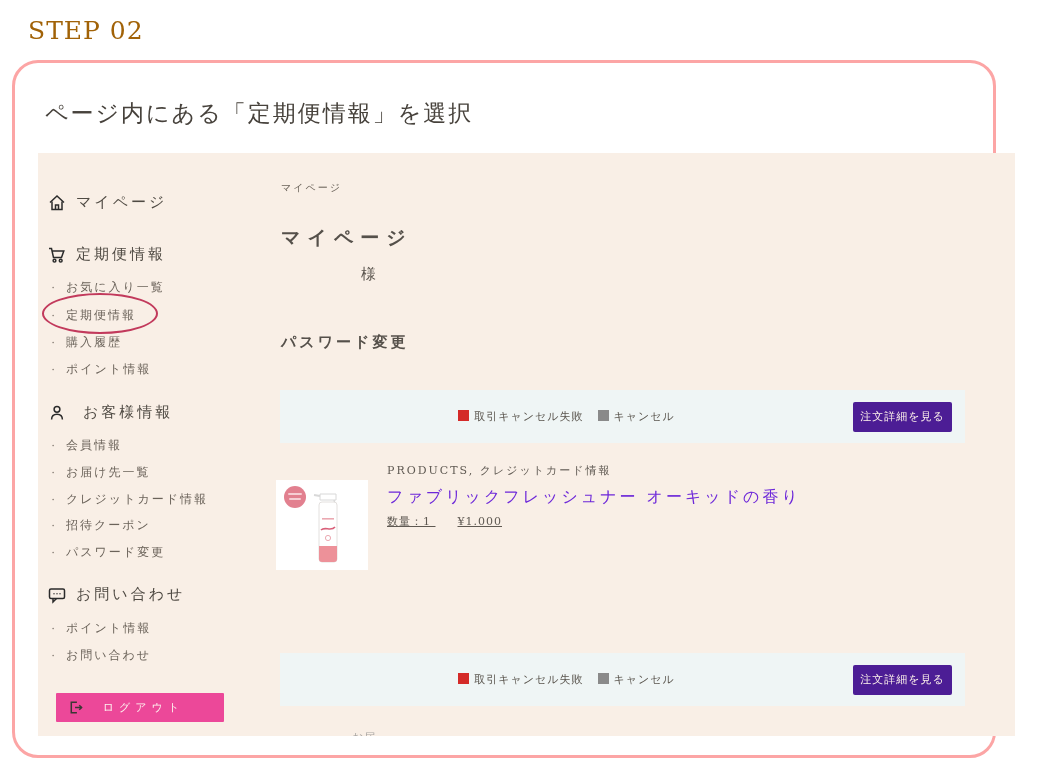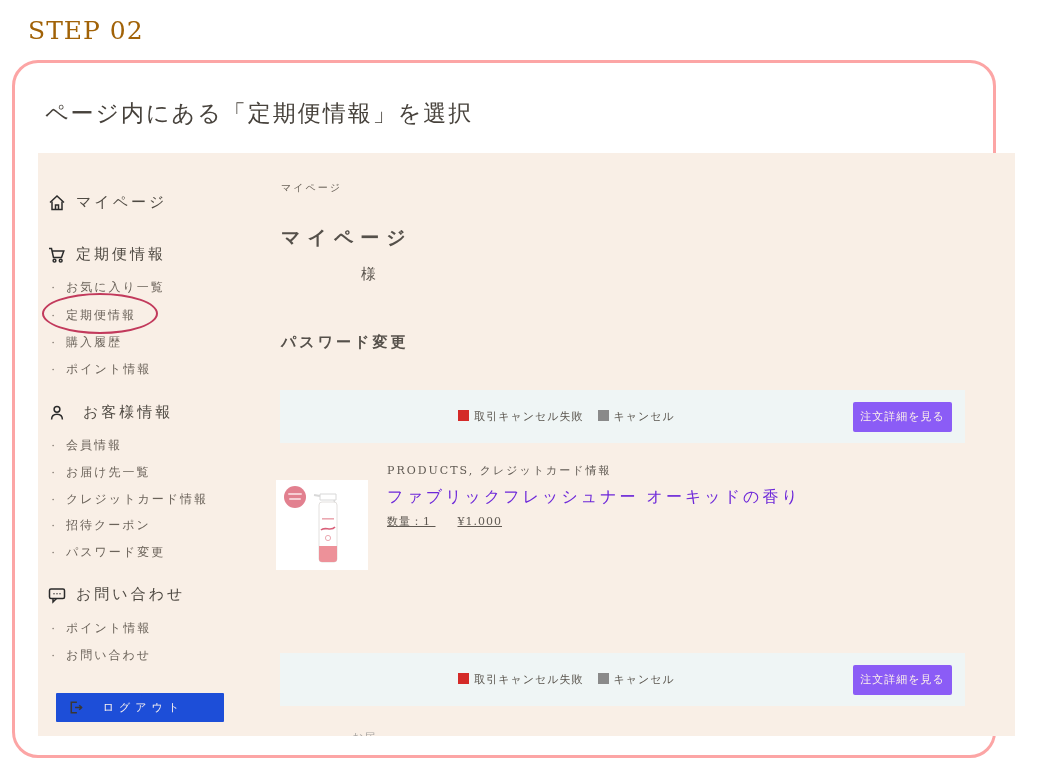--- a/index.html
+++ b/index.html
@@ -21,41 +21,41 @@
               font-size:15px; color:#4f4a43; letter-spacing:3px; }
   .side-head .ic{ width:18px; height:18px; display:inline-flex; }
   .side-item{ position:absolute; font-size:12px; color:#6b635a; letter-spacing:2px;
               display:flex; align-items:center; gap:6px; cursor:pointer; }
   .side-item .bullet{ font-size:10px; color:#8a8178; }
 
   .highlight-ellipse{ position:absolute; left:-6px; top:140px; width:116px; height:41px;
               border:2.5px solid #c23a5c; border-radius:50%; pointer-events:none; }
 
   .logout-btn{ position:absolute; left:8px; top:540px; width:168px; height:29px;
-               background:#1d4ed8; border:none; border-radius:1px; color:#fdf4ef;
+               background:#ec4899; border:none; border-radius:1px; color:#fdf4ef;
                font-size:11px; letter-spacing:5px; display:flex; align-items:center;
                font-family:inherit; cursor:pointer; }
   .logout-btn .ic{ width:15px; height:15px; margin-left:12px; }
   .logout-btn .lbl{ flex:1; text-align:center; padding-right:20px; }
 
   
   .main{ position:absolute; left:242px; top:0; width:685px; height:100%; }
   .breadcrumb{ position:absolute; left:1px; top:28px; font-size:10px; color:#6b635a; letter-spacing:2px; }
   .page-heading{ position:absolute; left:1px; top:72px; font-size:19px; color:#55504a; letter-spacing:7px; }
   .customer-line{ position:absolute; left:81px; top:112px; font-size:15px; color:#5a544d; letter-spacing:2px; }
   .section-title{ position:absolute; left:1px; top:180px; font-size:15px; color:#55504a; letter-spacing:3px; }
 
   .status-bar{ position:absolute; left:0; width:685px; height:53px; background:#eff5f5;
                display:flex; align-items:center; }
   .status-bar.one{ top:237px; } .status-bar.two{ top:500px; }
   .legend{ flex:1; display:flex; justify-content:center; gap:14px;
            font-size:11px; color:#5b564f; letter-spacing:1px; }
   .legend .sq{ display:inline-block; width:11px; height:11px; margin-right:5px; vertical-align:-1px; }
   .sq.red{ background:#d42a28; } .sq.gray{ background:#8a8a8a; }
-  .order-btn{ width:99px; height:30px; margin-right:13px; background:#8b5cf6; border:none;
+  .order-btn{ width:99px; height:30px; margin-right:13px; background:#4c1d95; border:none;
               border-radius:2px; color:#fdf1ea; font-size:11px; letter-spacing:1px;
               font-family:inherit; cursor:pointer; }
 
   .product{ position:absolute; left:0; top:310px; width:685px; }
   .product-img{ position:absolute; left:-4px; top:17px; width:92px; height:90px; background:#ffffff; cursor:pointer; }
   .prod-cat{ position:absolute; left:107px; top:0; font-size:11px; color:#5f5952; letter-spacing:2px; }
   .prod-name{ position:absolute; left:107px; top:24px; font-size:16px; color:#6d28d9; letter-spacing:3px; cursor:pointer; }
   .prod-qty{ position:absolute; left:107px; top:51px; font-size:11px; color:#5f5952; letter-spacing:1px;text-decoration:underline; }
   .prod-qty .price{ margin-left:22px; }
 

